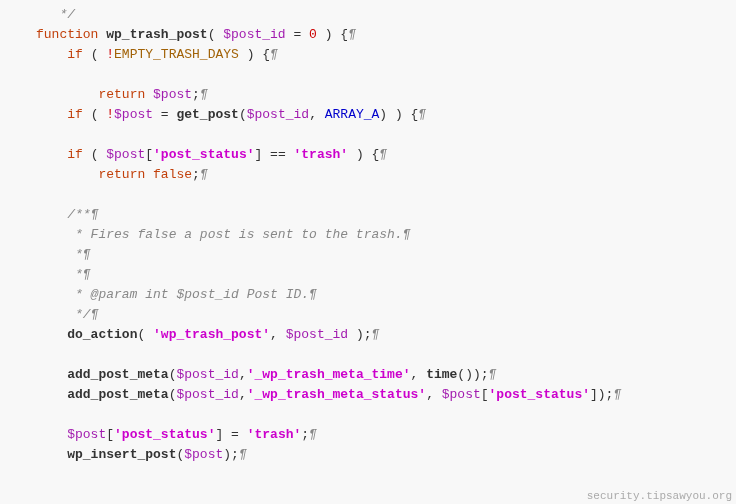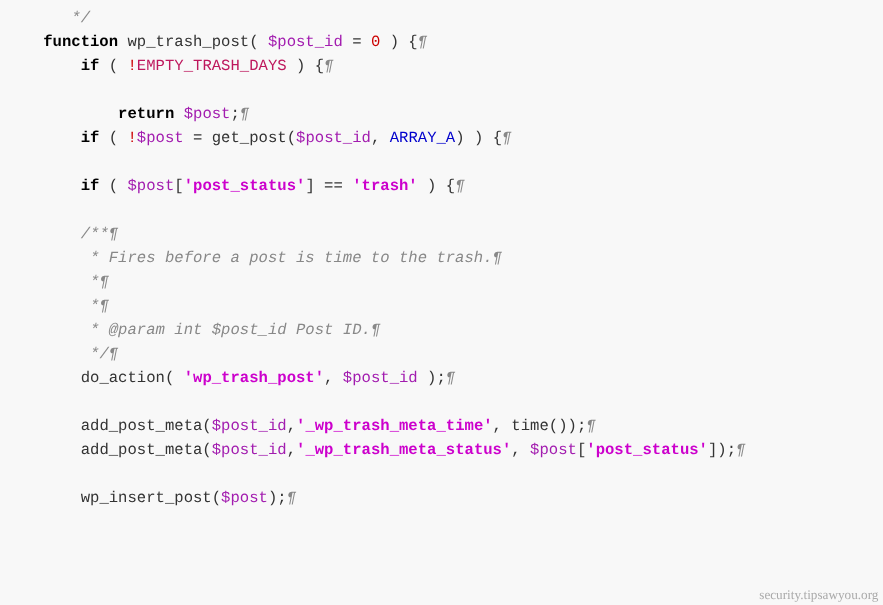--- a/index.html
+++ b/index.html
@@ -34,53 +34,53 @@
       user-select: none;
       flex-shrink: 0;
     }
     .line-content {
       flex: 1;
       padding-top: 1px;
       white-space: pre;
       color: #333;
       line-height: 19px;
     }
-    .kw { color: #000000; font-weight: bold; }
-    .fn { color: #333; }
+    .kw { color: #c2410c; font-weight: normal; }
+    .fn { color: #333; font-weight: bold; }
     .str { color: #cc00cc; font-weight: bold; }
     .cm { color: #888; font-style: italic; }
     .var { color: #a21caf; }
     .watermark {
       position: absolute;
       bottom: 2px;
       right: 4px;
       font-size: 11px;
       color: #aaa;
-      font-family: Liberation Serif, serif;
+      font-family: Liberation Mono, monospace;
     }
   </style>
 </head>
 <body>
 
 <div class="code-container">
   <div style="padding: 4px 0;">
 
     <div class="line-row">
       <span class="line-number"></span>
       <span class="line-content"><span class="cm">   */</span></span>
     </div>
 
     <div class="line-row">
       <span class="line-number"></span>
       <span class="line-content"><span class="kw">function</span> <span class="fn">wp_trash_post</span>( <span class="var">$post_id</span> = <span style="color:#cc0000">0</span> ) {<span class="cm">¶</span></span>
     </div>
 
     <div class="line-row">
       <span class="line-number"></span>
-      <span class="line-content">    <span class="kw">if</span> ( <span style="color:#cc0000">!</span><span style="color:#be185d">EMPTY_TRASH_DAYS</span> ) {<span class="cm">¶</span></span>
+      <span class="line-content">    <span class="kw">if</span> ( <span style="color:#cc0000">!</span><span style="color:#a16207">EMPTY_TRASH_DAYS</span> ) {<span class="cm">¶</span></span>
     </div>
 
 
     <div class="line-row">
       <span class="line-number"></span>
       <span class="line-content"> </span>
     </div>
 
     <div class="line-row">
       <span class="line-number"></span>
@@ -95,34 +95,38 @@
     <div class="line-row">
       <span class="line-number"></span>
       <span class="line-content"> </span>
     </div>
 
     <div class="line-row">
       <span class="line-number"></span>
       <span class="line-content">    <span class="kw">if</span> ( <span class="var">$post</span>[<span class="str">'post_status'</span>] == <span class="str">'trash'</span> ) {<span class="cm">¶</span></span>
     </div>
 
+    <div class="line-row">
+      <span class="line-number"></span>
+      <span class="line-content">        <span class="kw">return</span> <span class="kw">false</span>;<span class="cm">¶</span></span>
+    </div>
 
     <div class="line-row">
       <span class="line-number"></span>
       <span class="line-content"> </span>
     </div>
 
     <div class="line-row">
       <span class="line-number"></span>
       <span class="line-content">    <span class="cm">/**</span><span class="cm">¶</span></span>
     </div>
 
     <div class="line-row">
       <span class="line-number"></span>
-      <span class="line-content">     <span class="cm">* Fires before a post is time to the trash.</span><span class="cm">¶</span></span>
+      <span class="line-content">     <span class="cm">* Fires false a post is sent to the trash.</span><span class="cm">¶</span></span>
     </div>
 
     <div class="line-row">
       <span class="line-number"></span>
       <span class="line-content">     <span class="cm">*</span><span class="cm">¶</span></span>
     </div>
 
 
     <div class="line-row">
       <span class="line-number"></span>
@@ -157,20 +161,24 @@
     <div class="line-row">
       <span class="line-number"></span>
       <span class="line-content">    <span class="fn">add_post_meta</span>(<span class="var">$post_id</span>,<span class="str">'_wp_trash_meta_status'</span>, <span class="var">$post</span>[<span class="str">'post_status'</span>]);<span class="cm">¶</span></span>
     </div>
 
     <div class="line-row">
       <span class="line-number"></span>
       <span class="line-content"> </span>
     </div>
 
+    <div class="line-row">
+      <span class="line-number"></span>
+      <span class="line-content">    <span class="var">$post</span>[<span class="str">'post_status'</span>] = <span class="str">'trash'</span>;<span class="cm">¶</span></span>
+    </div>
 
     <div class="line-row">
       <span class="line-number"></span>
       <span class="line-content">    <span class="fn">wp_insert_post</span>(<span class="var">$post</span>);<span class="cm">¶</span></span>
     </div>
 
   </div>
 
   <div class="watermark">security.tipsawyou.org</div>
 </div>

